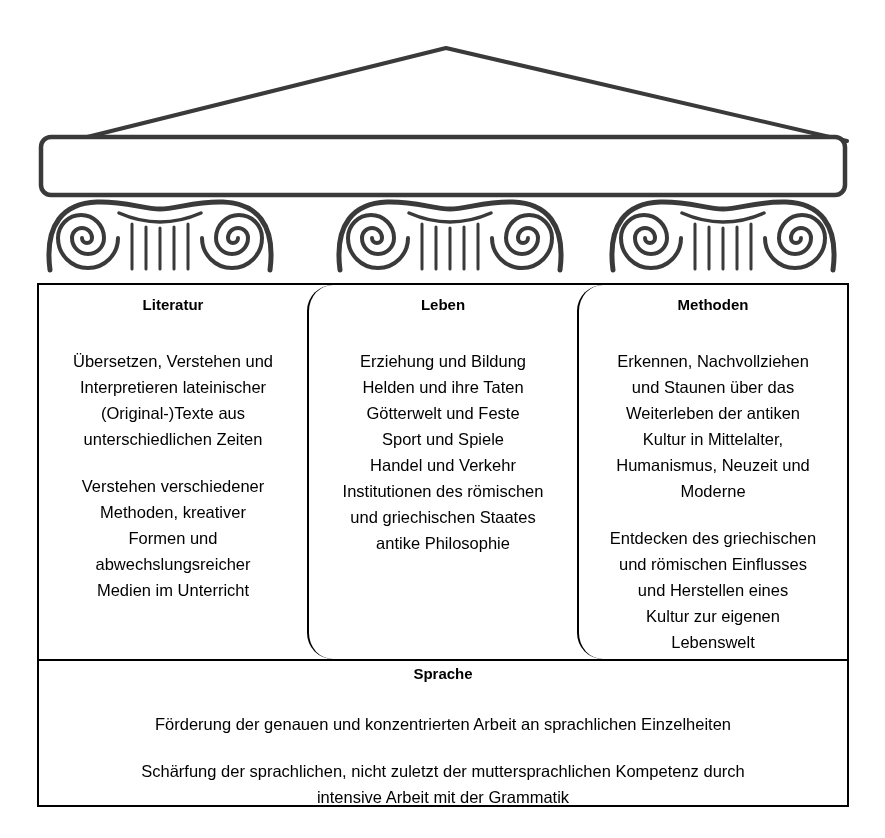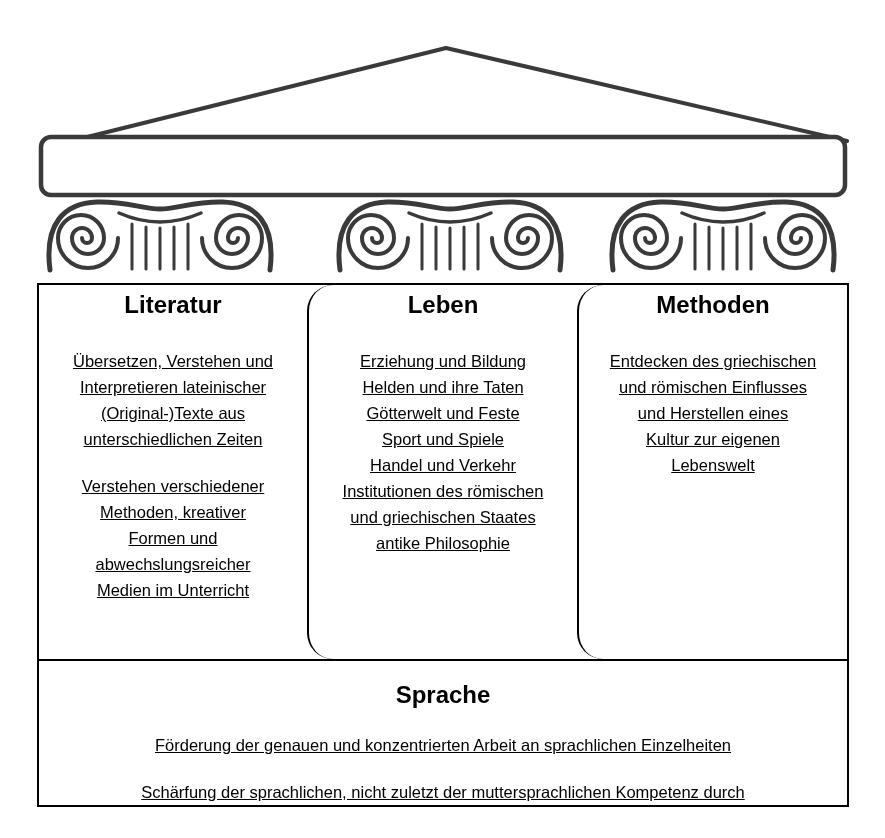--- a/index.html
+++ b/index.html
@@ -34,41 +34,40 @@
   .col {
     flex: 1 1 0;
     box-sizing: border-box;
     text-align: center;
     padding: 0 6px;
     overflow: hidden;
   }
   .col + .col { border-left: 2px solid #000000; border-radius: 26px; }
   .cell-head {
     font-weight: bold;
-    font-size: 24px;
+    font-size: 15px;
     line-height: 26px;
     padding-top: 7px;
     margin-bottom: 30px;
   }
   p { margin: 0; }
   .cell-body {
     font-size: 16.5px;
     line-height: 26px;
     white-space: pre-line;
-    text-decoration: underline;
   }
   .cell-body + .cell-body { margin-top: 21px; }
   .footer-row {
     border-top: 2px solid #000000;
     height: 146px;
     text-align: center;
     overflow: hidden;
     box-sizing: border-box;
   }
-  .footer-row .cell-head { margin-bottom: 24px; padding-top: 21px; }
+  .footer-row .cell-head { margin-bottom: 24px; padding-top: 0; }
   .footer-row .cell-body + .cell-body { }
 </style>
 </head>
 <body>
 
 <div class="temple-wrap">
   <svg width="885" height="275" viewBox="0 0 885 275" xmlns="http://www.w3.org/2000/svg">
     <defs>
       <path id="spiral" d="M 30 0 a 30 30 0 1 1 -60 0 a 23 23 0 1 1 46 0 a 16 16 0 1 1 -32 0 a 10 10 0 1 1 20 0 a 5 5 0 1 1 -10 0" fill="none" stroke="#3a3a3a" stroke-width="4"></path>
       <g id="cap" fill="none" stroke="#3a3a3a" stroke-linecap="round">
@@ -114,20 +113,26 @@
 Götterwelt und Feste
 Sport und Spiele
 Handel und Verkehr
 Institutionen des römischen
 und griechischen Staates
 antike Philosophie</p>
     </div>
 
     <div class="col">
       <div class="cell-head">Methoden</div>
+      <p class="cell-body">Erkennen, Nachvollziehen
+und Staunen über das
+Weiterleben der antiken
+Kultur in Mittelalter,
+Humanismus, Neuzeit und
+Moderne</p>
       <p class="cell-body">Entdecken des griechischen
 und römischen Einflusses
 und Herstellen eines
 Kultur zur eigenen
 Lebenswelt</p>
     </div>
 
   </div>
 
   <div class="footer-row">

